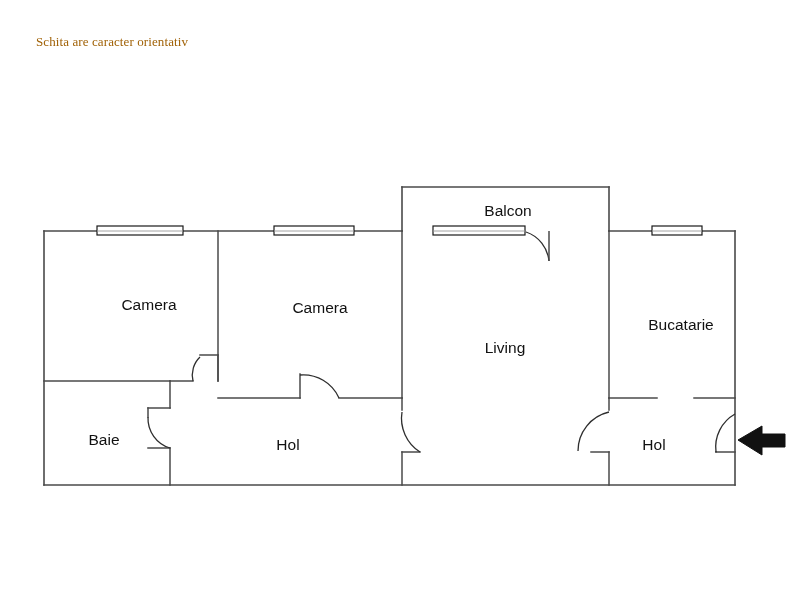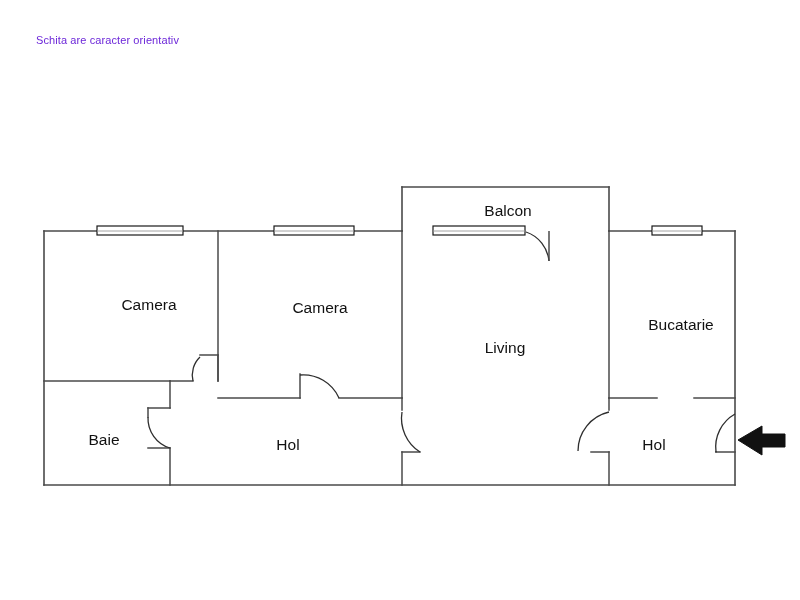--- a/index.html
+++ b/index.html
@@ -19,24 +19,25 @@
     position: absolute;
     left: 0;
     top: 0;
     width: 800px;
     height: 600px;
   }
   .note {
     position: absolute;
     left: 36px;
     top: 34px;
-    font-size: 11px;
-    color: #6d28d9;
+    font-size: 13px;
+    color: #a16207;
     letter-spacing: 0.1px;
     white-space: nowrap;
+    font-family: Liberation Serif, serif;
   }
   svg.plan {
     position: absolute;
     left: 0;
     top: 0;
     width: 800px;
     height: 600px;
     display: block;
   }
   .room-label {

